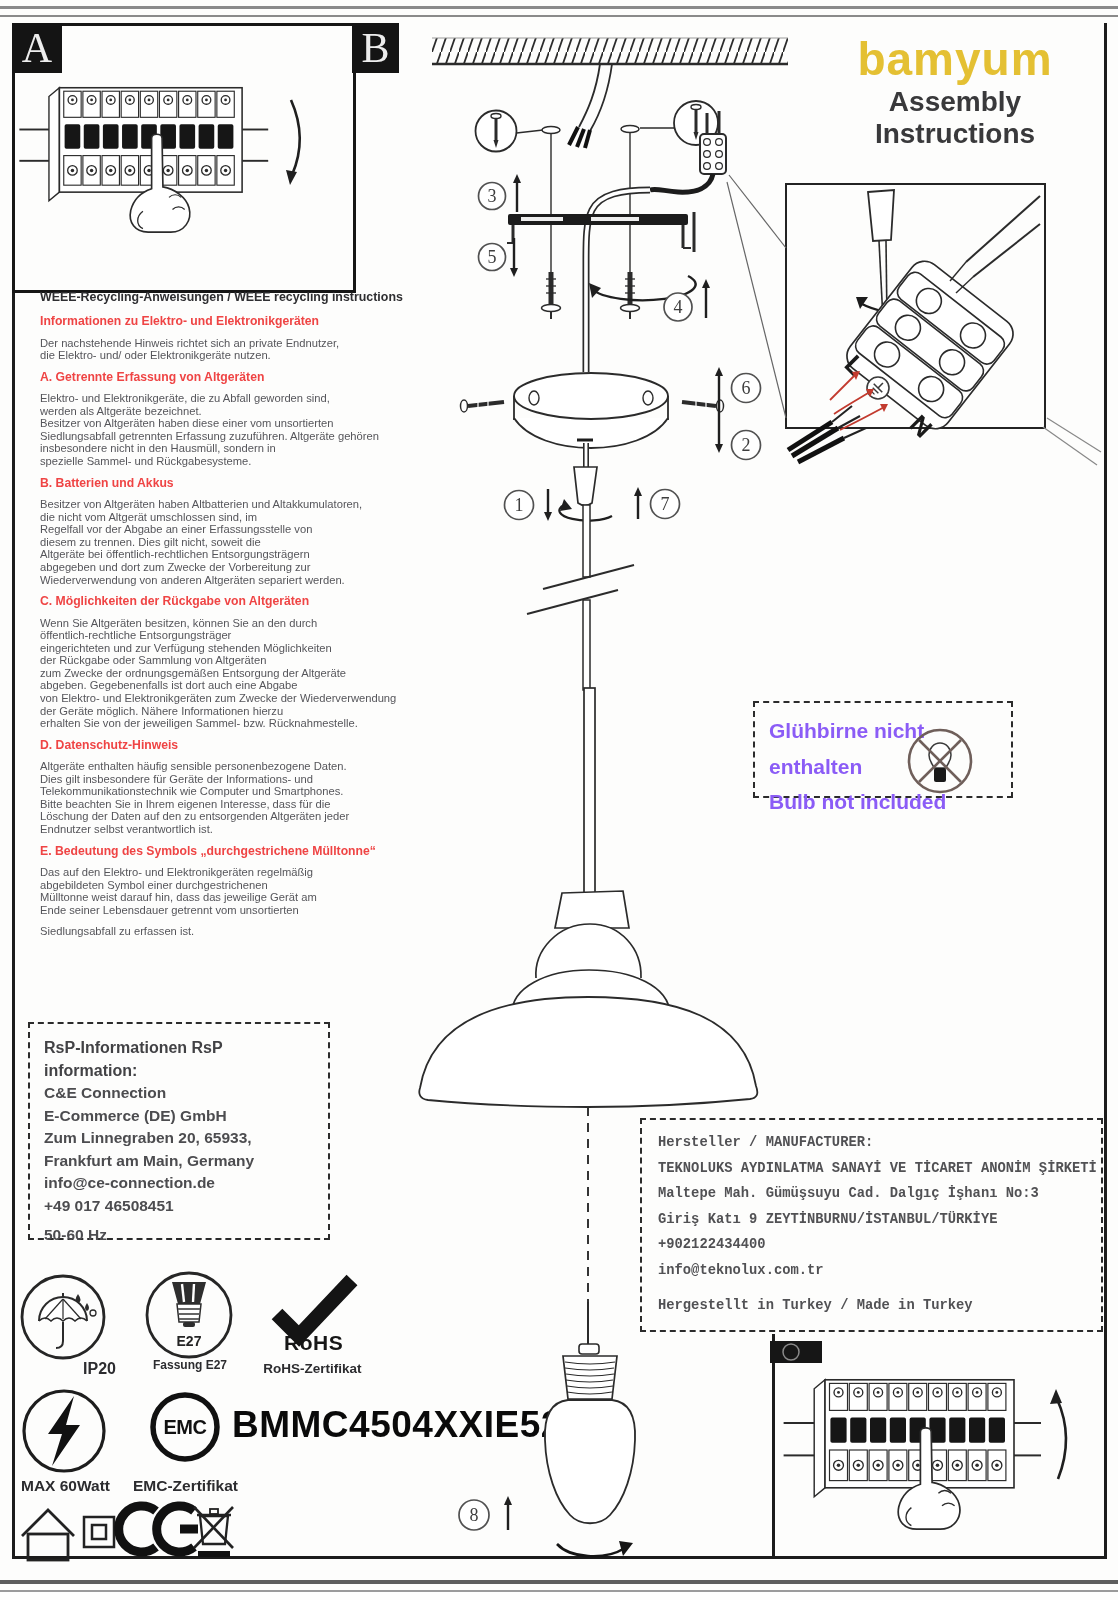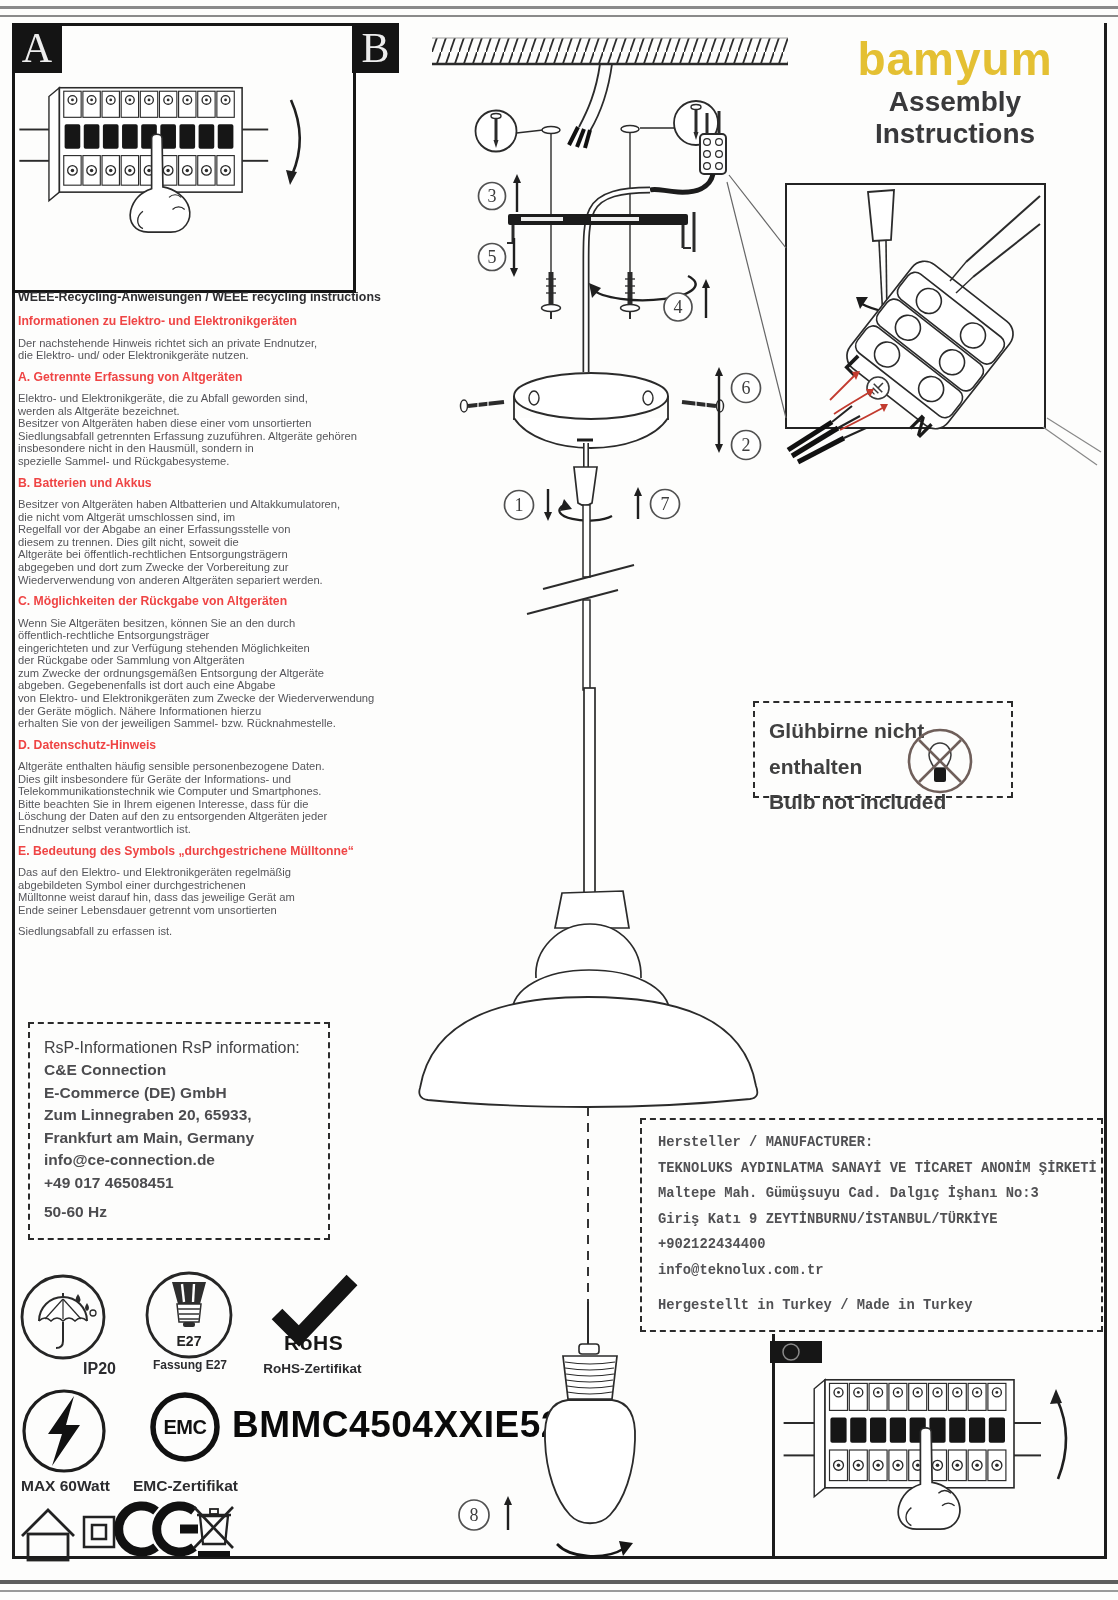--- a/index.html
+++ b/index.html
@@ -10,23 +10,23 @@
   .frame{position:absolute;background:#1c1c1c;}
   .ptab{position:absolute;background:#141414;color:#ededed;display:flex;align-items:center;justify-content:center;
         font-family:"Liberation Serif",serif;font-size:42px;font-weight:400;}
   .brand-logo{font-size:46px;font-weight:700;letter-spacing:1px;color:#e4c033;}
   .brand-title{font-size:28px;font-weight:700;color:#39393b;line-height:1.15;}
   .weee{width:408px;font-size:11.2px;line-height:1.12;color:#55555a;}
   .weee .t{font-weight:700;font-size:12.4px;color:#2e2e31;margin-bottom:10px;}
   .weee h4{font-size:12.2px;font-weight:700;color:#ef4444;margin:9px 0 7px 0;}
   .weee p{margin:8px 0 9px 0;white-space:pre-line;}
   .dashbox{position:absolute;border:2.5px dashed #2b2b2b;background:transparent;}
-  .bulbnote{font-size:21px;font-weight:600;color:#404040;line-height:1.7;padding:10px 0 0 14px;}
+  .bulbnote{font-size:21px;font-weight:600;color:#8b5cf6;line-height:1.7;padding:10px 0 0 14px;}
   .rsp{padding:12px 14px;font-size:15.5px;font-weight:600;color:#4c4c4f;line-height:1.45;}
-  .rsp .t{font-weight:400;font-size:16px;color:#424245;}
+  .rsp .t{font-weight:700;font-size:16px;color:#424245;}
   .rsp .gap{height:7px;}
   .mfg{padding:10px 16px;font-size:13.8px;font-weight:700;color:#515154;line-height:1.85;white-space:nowrap;overflow:hidden;font-family:Liberation Mono, monospace;}
   .mfg .origin{margin-top:10px;}
   .certlabel{position:absolute;font-weight:700;color:#2c2c2f;text-align:center;}
   .model{position:absolute;font-size:37px;font-weight:700;color:#0a0a0a;letter-spacing:.5px;}
   .rohsword{position:absolute;font-size:21px;font-weight:700;color:#161616;letter-spacing:.5px;}
   svg text{font-family:"Liberation Serif",serif;}
   svg .sans{font-family:"Liberation Sans",sans-serif;}
 </style>
 </head>
@@ -50,21 +50,21 @@
 
   <div class="ptab" style="left:352px;top:23px;width:47px;height:50px;">
       <span>B</span>
     </div>
 
   <div class="abs" style="left:805px;top:32px;width:300px;text-align:center;">
     <div class="brand-logo">bamyum</div>
     <div class="brand-title">Assembly Instructions</div>
   </div>
 
-  <div class="abs weee" style="left:18px;top:291px;">
+  <div class="abs weee" style="left:40px;top:291px;">
     <div class="t">WEEE-Recycling-Anweisungen / WEEE recycling instructions</div>
     <h4>Informationen zu Elektro- und Elektronikgeräten</h4>
     <p>Der nachstehende Hinweis richtet sich an private Endnutzer,
  die Elektro- und/ oder Elektronikgeräte nutzen.</p>
     <h4>A. Getrennte Erfassung von Altgeräten</h4>
     <p>Elektro- und Elektronikgeräte, die zu Abfall geworden sind,
  werden als Altgeräte bezeichnet.
 Besitzer von Altgeräten haben diese einer vom unsortierten
 Siedlungsabfall getrennten Erfassung zuzuführen. Altgeräte gehören
 insbesondere nicht in den Hausmüll, sondern in

